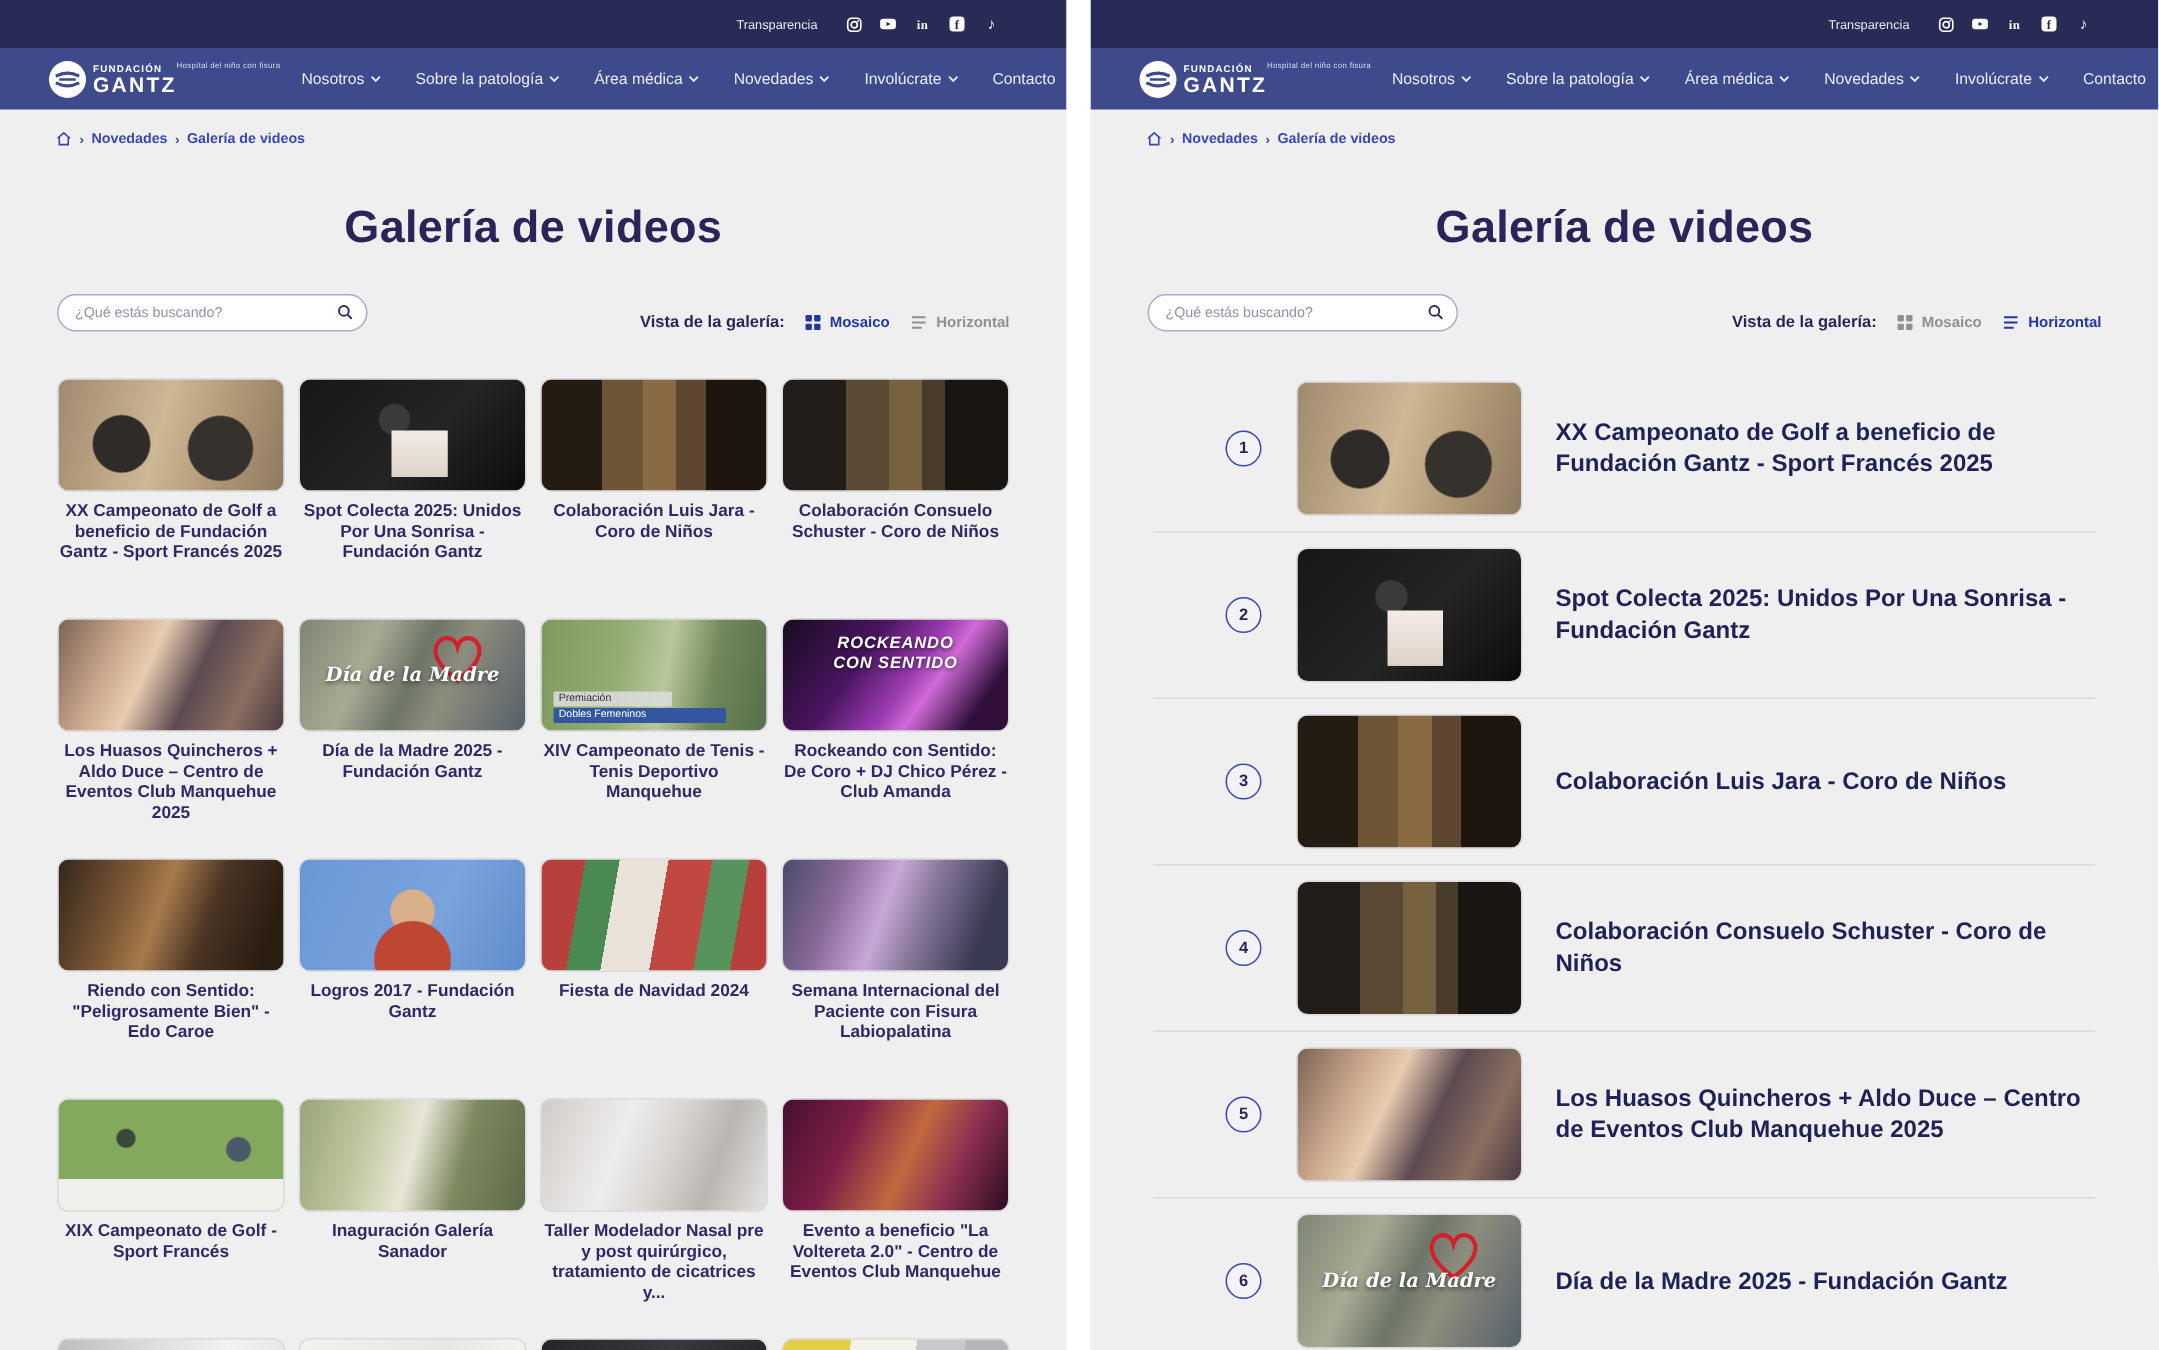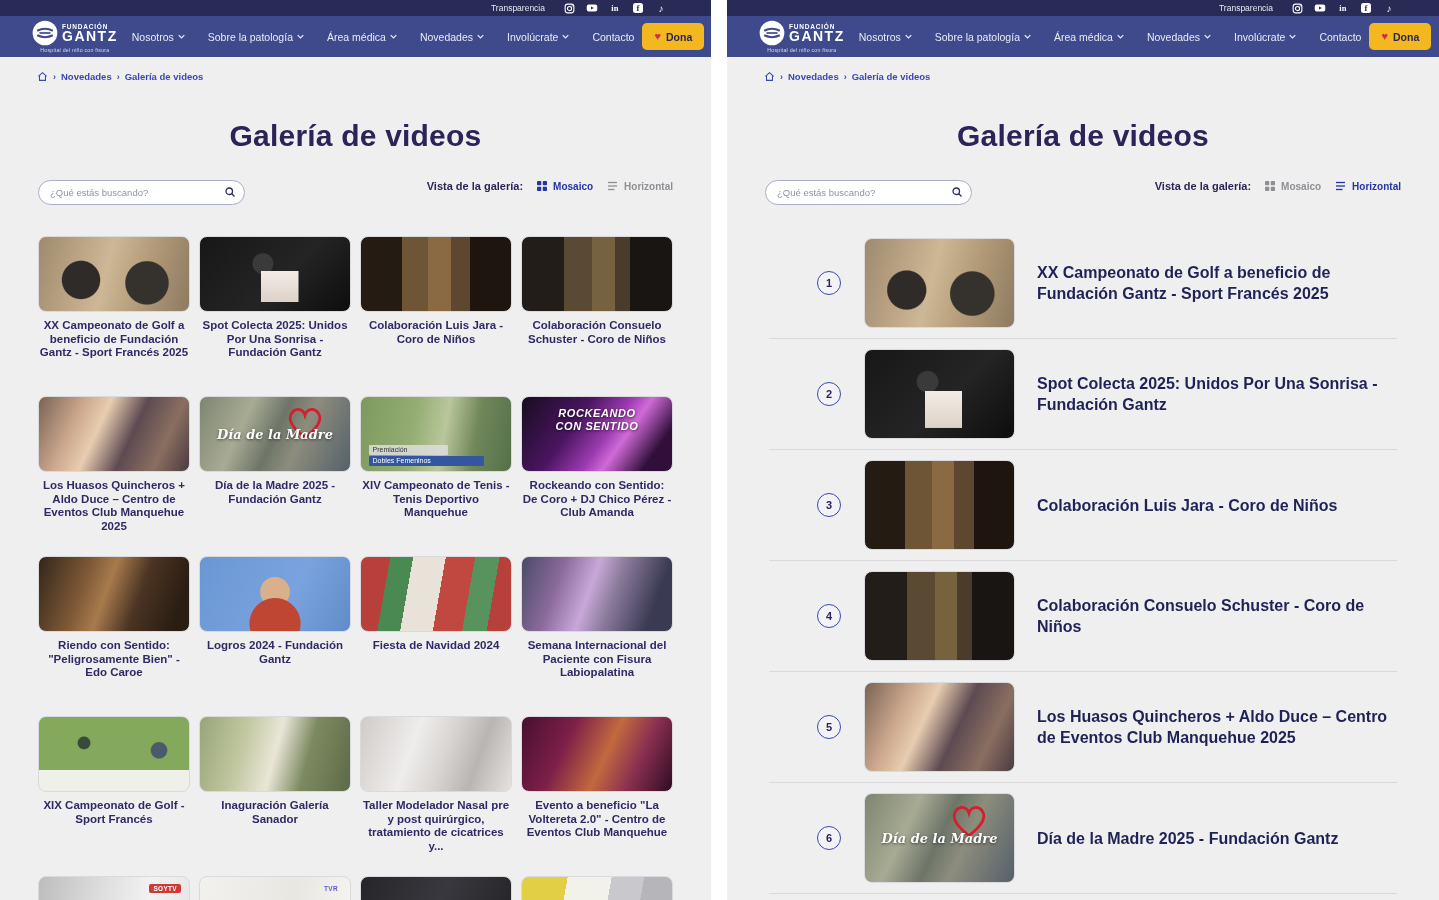--- a/index.html
+++ b/index.html
@@ -3,32 +3,32 @@
 <meta charset="utf-8">
 <style>
   html,body{margin:0;padding:0;width:1439px;height:900px;overflow:hidden;background:#ffffff;
     font-family:"Liberation Sans",sans-serif;-webkit-font-smoothing:antialiased;}
   #panels{position:relative;width:1439px;height:900px;}
   .panel{position:absolute;top:0;height:900px;background:#efefef;overflow:hidden;}
   .p-left{left:0;width:711px;}
   .p-right{left:727px;width:712px;}
 
   
-  .topbar{height:16px;background:#272b55;display:flex;justify-content:flex-end;align-items:center;
+  .topbar{height:32px;background:#272b55;display:flex;justify-content:flex-end;align-items:center;
     gap:11px;padding-right:44px;}
   .transparencia{color:#e9eaf2;font-size:8.5px;margin-right:7px;text-decoration:none;cursor:pointer;}
   .soc{display:flex;align-items:center;justify-content:center;width:12px;height:12px;cursor:pointer;font-family:Liberation Serif, serif;}
   .fb-sq{width:10px;height:10px;background:#fff;border-radius:2.5px;color:#272b55;font-weight:700;
     font-size:8.5px;display:flex;align-items:center;justify-content:center;}
   .in-txt{color:#fff;font-weight:700;font-size:8.5px;letter-spacing:.3px;}
   .tk-txt{color:#fff;font-weight:700;font-size:10px;}
 
   
   .navbar{height:41px;background:#3e4a8c;display:flex;align-items:center;padding:0 11px 0 32px;}
-  .logo{display:flex;flex-direction:column;align-items:center;color:#fff;margin-right:14px;
+  .logo{display:flex;color:#fff;margin-right:14px;
     text-decoration:none;cursor:pointer;flex:none;}
   .logo-row{display:flex;align-items:center;gap:4px;}
   .logo-l1{font-size:6.5px;font-weight:700;letter-spacing:.8px;display:block;}
   .logo-l2{font-size:14px;font-weight:800;letter-spacing:1.5px;display:block;line-height:13px;}
   .logo-tag{font-size:5.3px;color:#d7dbee;margin-top:1.5px;letter-spacing:.2px;}
   .nav{display:flex;align-items:center;gap:23px;flex:1;justify-content:center;}
   .nav a{color:#e9ebf6;font-size:10.5px;text-decoration:none;display:flex;align-items:center;gap:4px;
     cursor:pointer;white-space:nowrap;text-align:right;}
   .nav-actions{display:flex;align-items:center;margin-left:8px;}
   .dona-btn{background:#f3b71f;border-radius:5px;height:27px;padding:0 12px;display:flex;
@@ -39,21 +39,21 @@
   
   .breadcrumb{padding:14px 0 0 37px;display:flex;align-items:center;gap:5px;font-size:9.5px;
     color:#3947b3;font-weight:700;}
   .breadcrumb a{color:#3947b3;text-decoration:none;cursor:pointer;display:flex;align-items:center;}
   .sep{color:#3947b3;font-size:9px;}
 
   .page-title{margin:36px 0 0;text-align:center;font-size:30px;font-weight:800;color:#2c2459;
     letter-spacing:.2px;line-height:36px;}
 
   
-  .controls{margin:26px 38px 4px;display:flex;align-items:flex-start;justify-content:space-between;height:25px;gap:30px;}
+  .controls{margin:26px 38px 4px;display:flex;align-items:flex-end;justify-content:space-between;height:25px;gap:30px;}
   .searchbox{position:relative;width:207px;flex:none;}
   .searchbox input{width:100%;height:25px;box-sizing:border-box;border:1px solid #a9aec8;
     border-radius:13px;padding:0 30px 0 11px;font-size:9.5px;color:#444;background:#fff;outline:none;
     font-family:inherit;}
   .searchbox input::placeholder{color:#8d93a8;}
   .mag{position:absolute;right:9px;top:6px;cursor:pointer;line-height:0;}
   .viewtoggle{display:flex;align-items:center;gap:13px;}
   .vt-label{font-size:11px;font-weight:700;color:#2c2459;}
   .vt-btn{display:flex;align-items:center;gap:5px;font-size:10px;font-weight:700;color:#8f9095;
     cursor:pointer;text-decoration:none;}
@@ -291,21 +291,21 @@
               </div>
             </div>
             <div class="card-title">Rockeando con Sentido: De Coro + DJ Chico Pérez - Club Amanda</div>
           </div>
           <div class="card">
             <div class="thumb" style="background: linear-gradient(110deg, rgb(51, 38, 27), rgb(125, 88, 53) 30%, rgb(168, 122, 77) 45%, rgb(74, 52, 35) 65%, rgb(42, 29, 18) 90%);"></div>
             <div class="card-title">Riendo con Sentido: "Peligrosamente Bien" - Edo Caroe</div>
           </div>
           <div class="card">
             <div class="thumb" style="background: radial-gradient(circle at 50% 90%, rgb(191, 70, 51) 0px, rgb(191, 70, 51) 25%, transparent 26%), radial-gradient(circle at 50% 47%, rgb(217, 175, 140) 0px, rgb(217, 175, 140) 17%, transparent 18%), linear-gradient(115deg, rgb(106, 151, 212), rgb(122, 163, 222) 60%, rgb(95, 140, 201));"></div>
-            <div class="card-title">Logros 2024 - Fundación Gantz</div>
+            <div class="card-title">Logros 2017 - Fundación Gantz</div>
           </div>
           <div class="card">
             <div class="thumb" style="background: linear-gradient(100deg, rgb(184, 64, 58) 0px, rgb(184, 64, 58) 18%, rgb(74, 138, 82) 18%, rgb(74, 138, 82) 32%, rgb(232, 226, 216) 32%, rgb(232, 226, 216) 52%, rgb(192, 72, 64) 52%, rgb(192, 72, 64) 70%, rgb(88, 146, 92) 70%, rgb(88, 146, 92) 85%, rgb(184, 64, 58) 85%);"></div>
             <div class="card-title">Fiesta de Navidad 2024</div>
           </div>
           <div class="card">
             <div class="thumb" style="background: linear-gradient(110deg, rgb(74, 74, 106), rgb(138, 106, 154) 25%, rgb(200, 168, 216) 45%, rgb(138, 122, 154) 60%, rgb(58, 58, 82) 85%);"></div>
             <div class="card-title">Semana Internacional del Paciente con Fisura Labiopalatina</div>
           </div>
           <div class="card">

